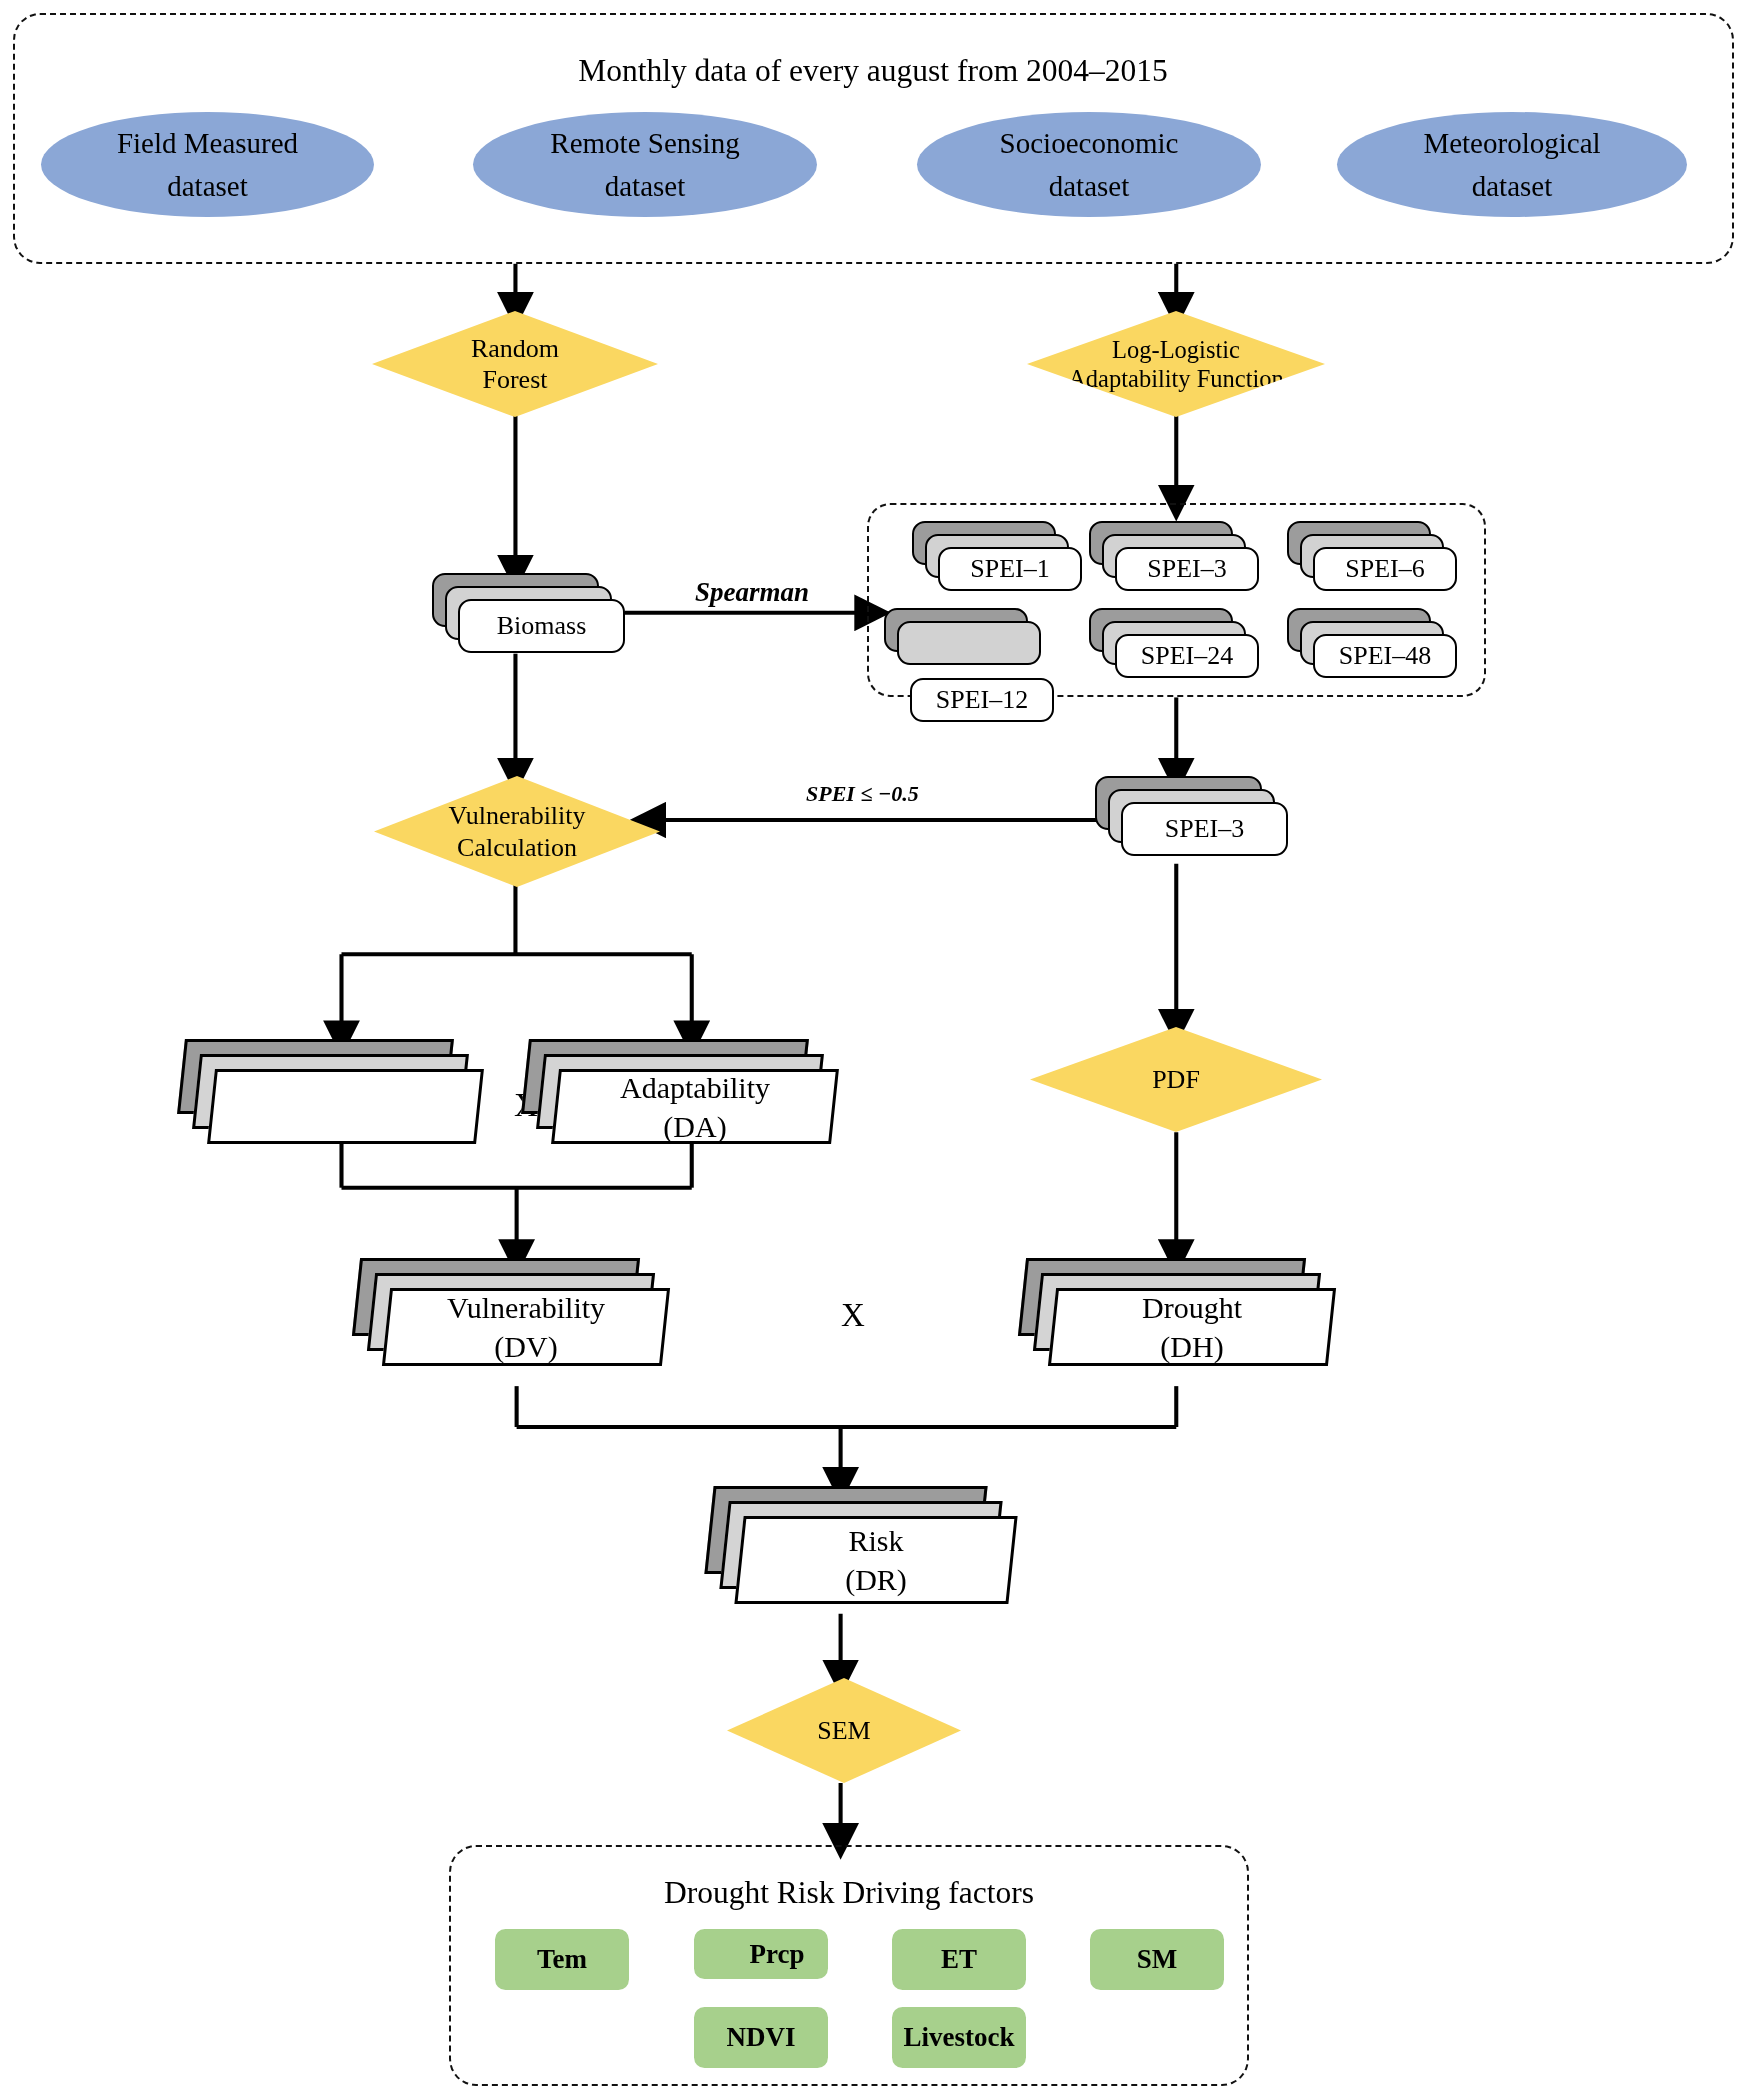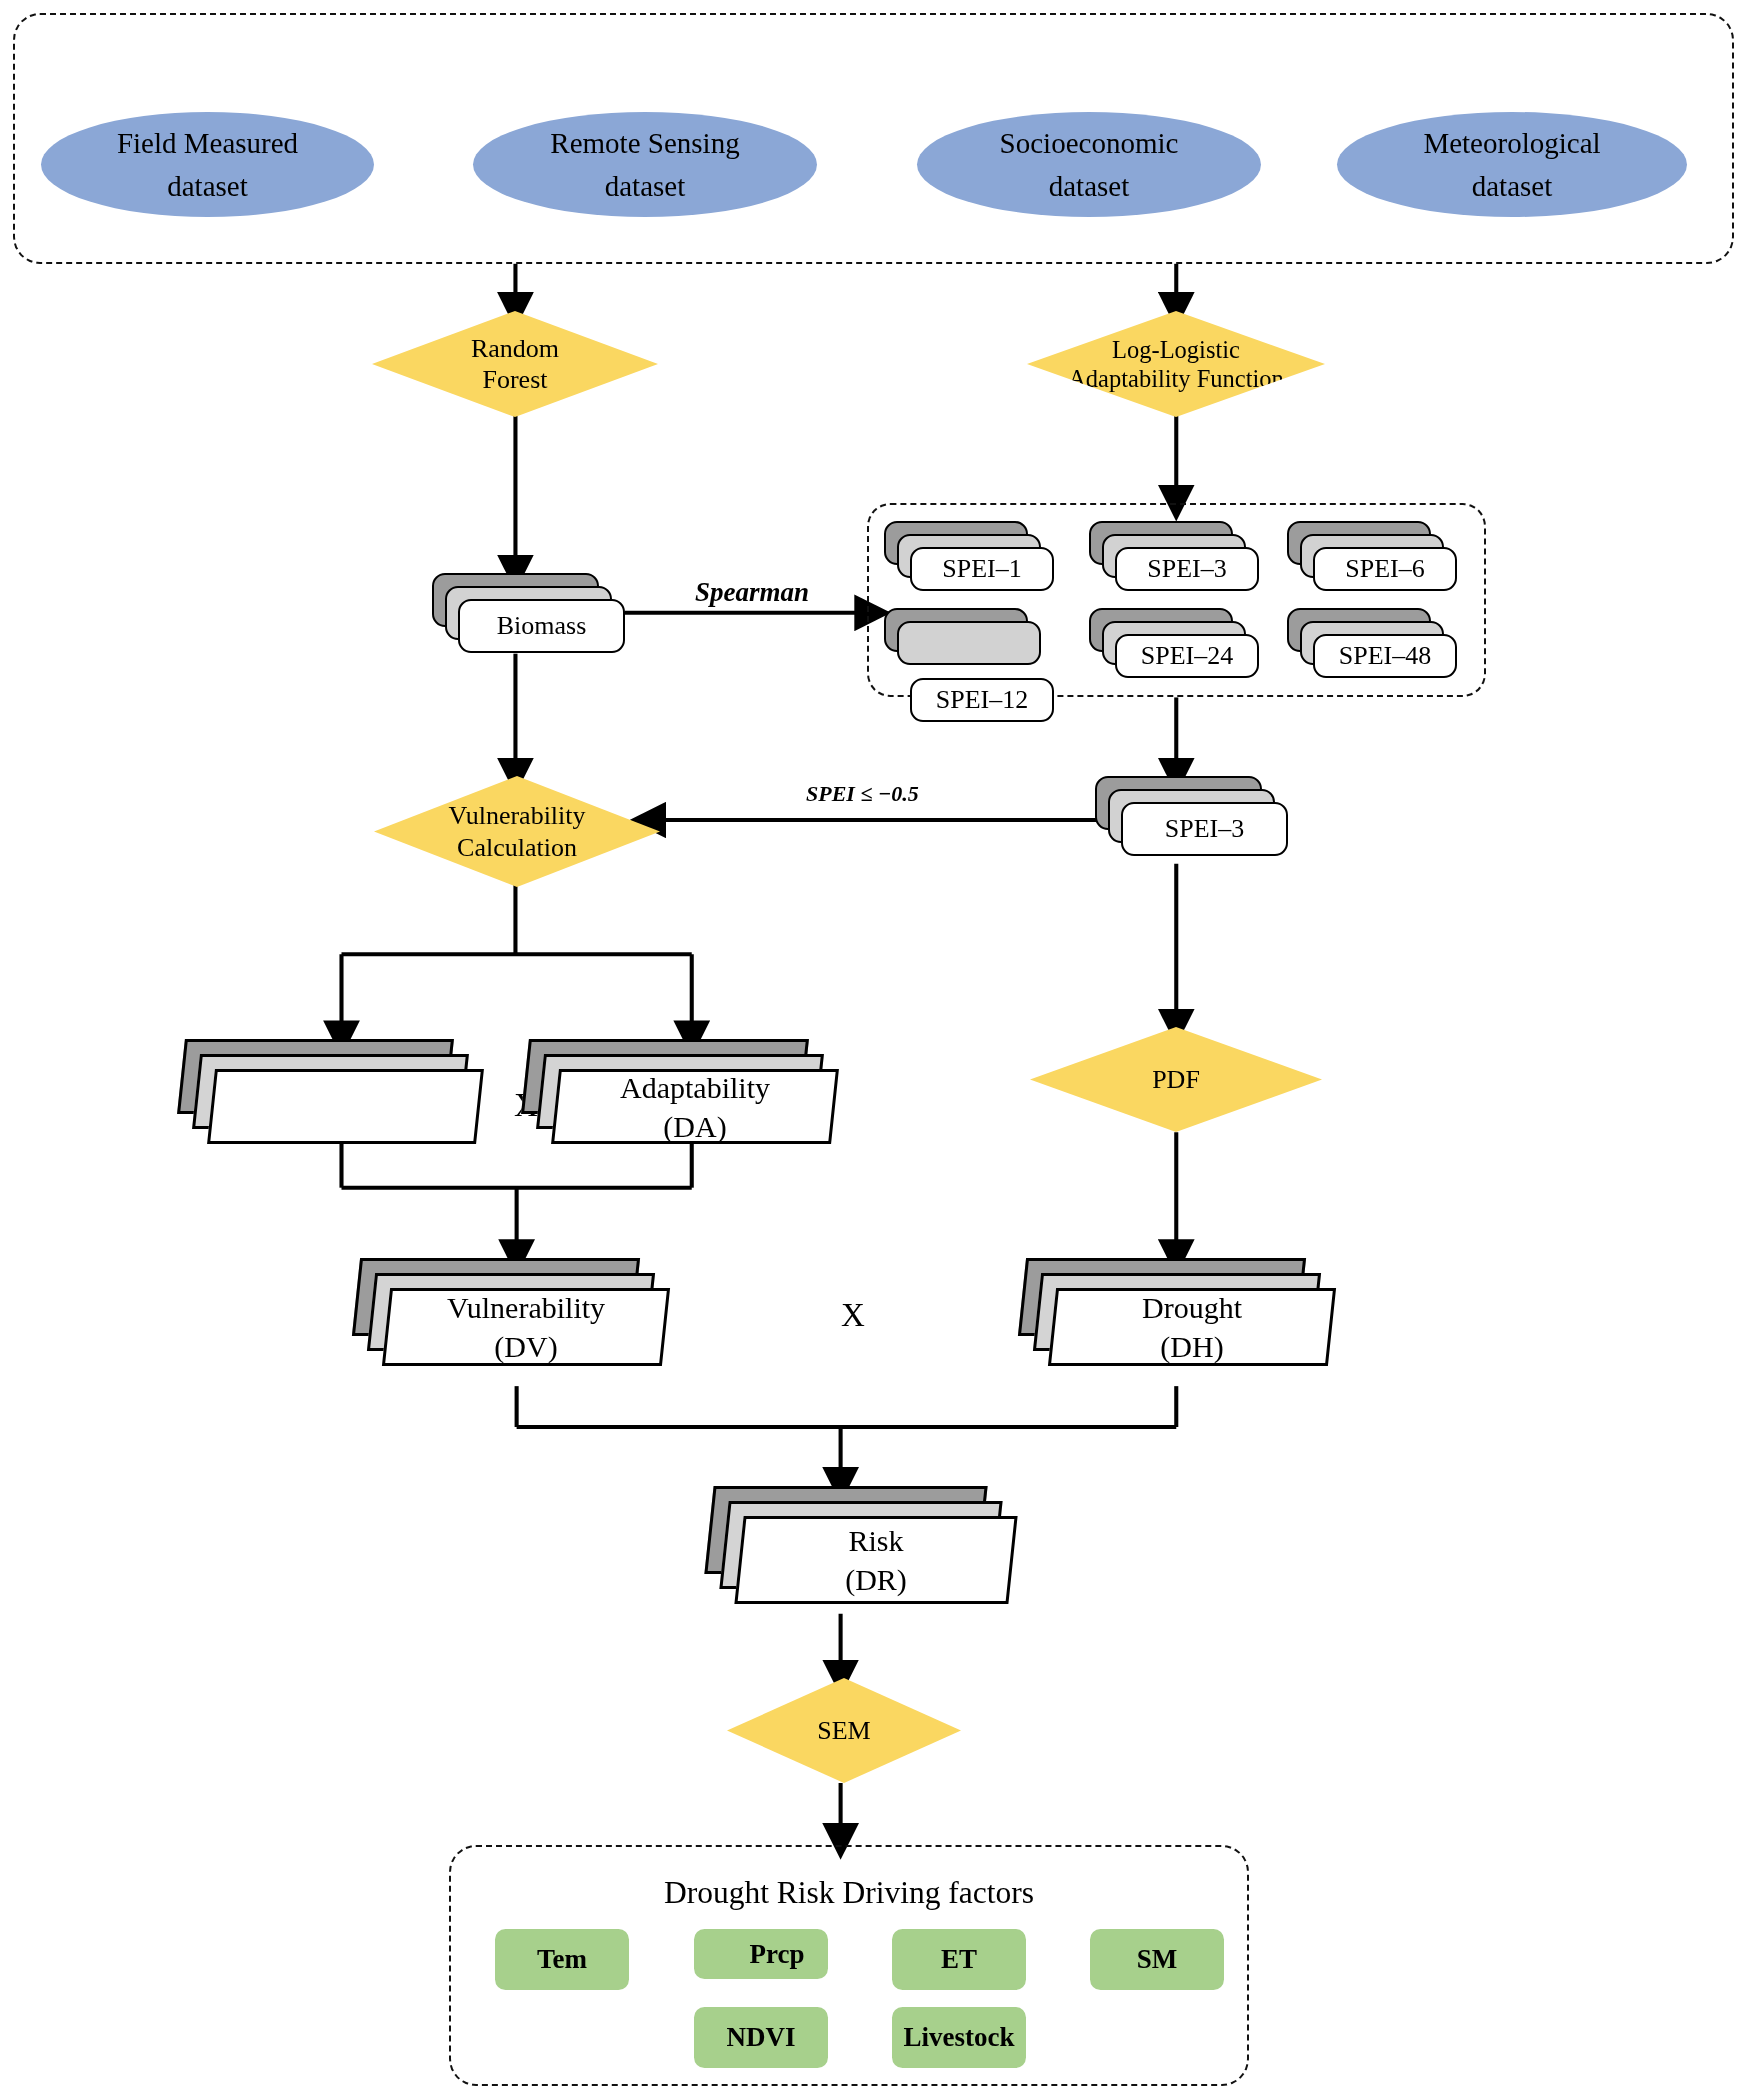--- a/index.html
+++ b/index.html
@@ -186,20 +186,21 @@
       <path d="M585,2035 L1185,2035"></path>
 
       <path d="M885,2375 L885,2445"></path>
       <path d="M2015,2375 L2015,2445"></path>
       <path d="M885,2445 L2015,2445"></path>
     </g>
   </svg>
 
   <div class="dashed-group" style="left:13px; top:13px; width:1721px; height:251px;"></div>
 
+  <div class="label title-label" style="left:0; top:53px; width:1746px; text-align:center;">Monthly data of every august from 2004–2015</div>
 
   <div class="ellipse" style="left:41px; top:112px; width:333px; height:105px;">
     <span>
       <span>Field Measured</span><br>
       <span>dataset</span>
     </span>
   </div>
 
   <div class="ellipse" style="left:473px; top:112px; width:344px; height:105px;">
     <span>
@@ -231,21 +232,21 @@
 
   <div class="diamond" style="left:1027px; top:311px; width:298px; height:106px; font-size:24.5px;">
     <span>
       <span>Log-Logistic</span><br>
       <span>Adaptability Function</span>
     </span>
   </div>
 
   <div class="dashed-group" style="left:867px; top:503px; width:619px; height:194px; border-radius:23.4px;"></div>
 
-  <div class="stack-round" style="left:884px; top:521px; width:169px; height:70px;">
+  <div class="stack-round" style="left:912px; top:521px; width:169px; height:70px;">
     <div class="layer l1" style="width:144px; height:44px;"></div>
     <div class="layer l2" style="width:144px; height:44px;"></div>
     <div class="layer l3" style="width:144px; height:44px;">SPEI–1</div>
   </div>
   <div class="stack-round" style="left:1089px; top:521px; width:169px; height:70px;">
     <div class="layer l1" style="width:144px; height:44px;"></div>
     <div class="layer l2" style="width:144px; height:44px;"></div>
     <div class="layer l3" style="width:144px; height:44px;">SPEI–3</div>
   </div>
   <div class="stack-round" style="left:1287px; top:521px; width:169px; height:70px;">

